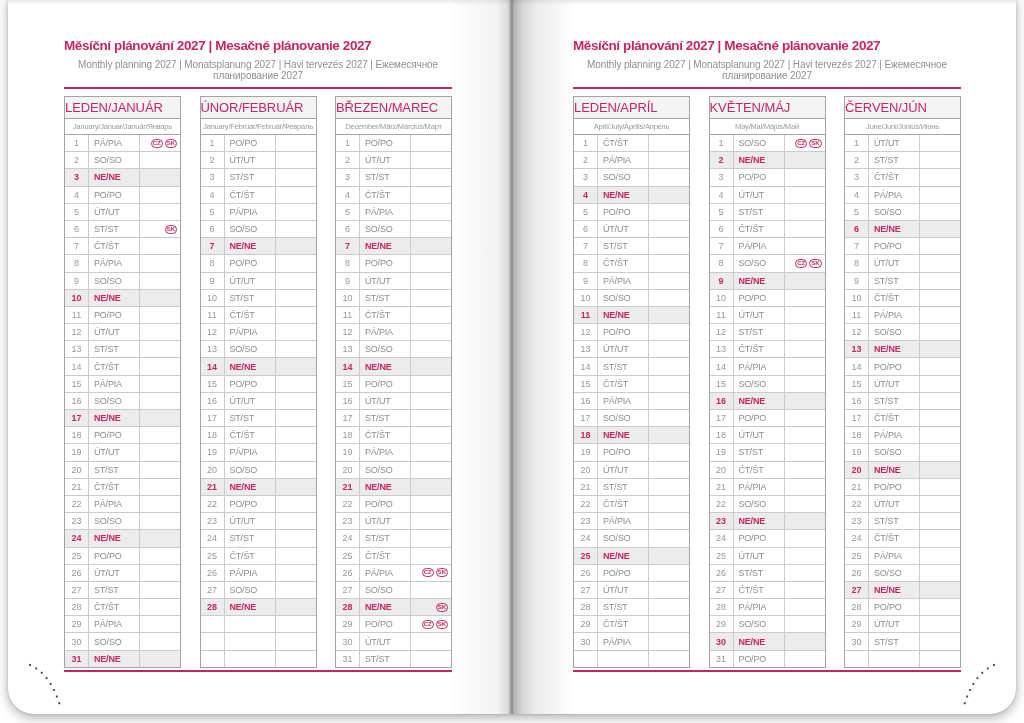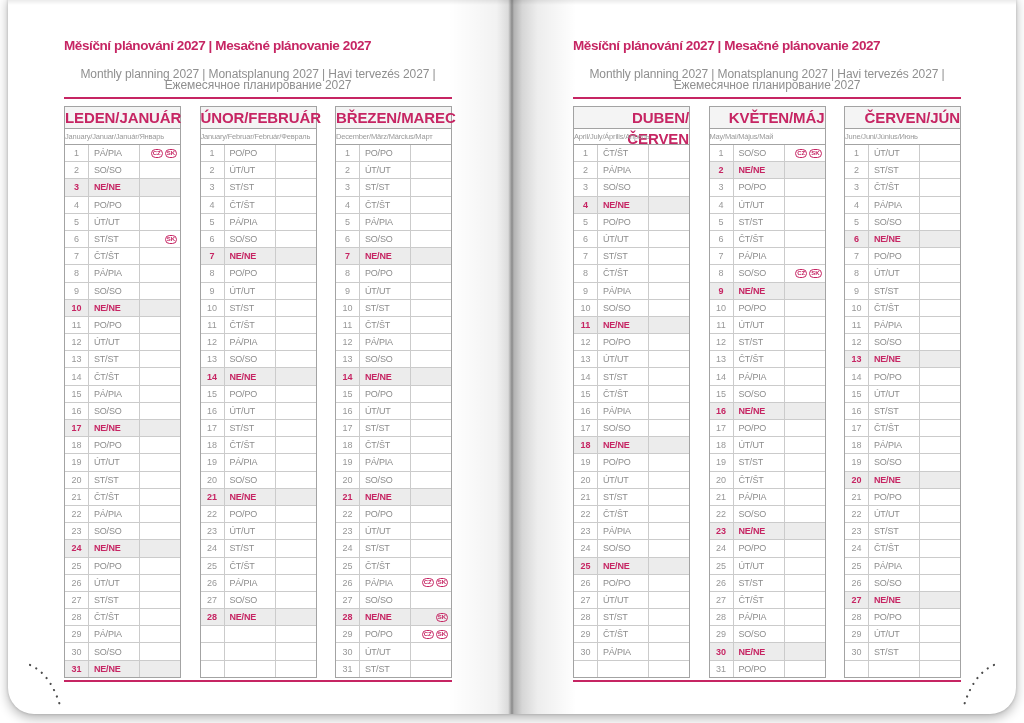--- a/index.html
+++ b/index.html
@@ -31,37 +31,37 @@
   .page.right{right:0;}
   .content{width:388px;padding-top:40px;}
   .page.left  .content{margin-left:56px;}
   .page.right .content{margin-left:61px;}
 
   .page-title{
     text-align:left;color:var(--accent,#c62563);
     font-weight:bold;font-size:13.5px;line-height:20px;letter-spacing:-0.4px;
   }
   .page-subtitle{
-    margin-top:13px;text-align:center;color:#8f8f8f;
-    font-size:12px;line-height:11px;letter-spacing:-0.1px;
+    margin-top:3px;text-align:center;color:#8f8f8f;
+    font-size:10px;line-height:11px;letter-spacing:-0.1px;
   }
   .title-rule{margin-top:6px;height:2px;background:var(--accent,#c62563);}
   .months{display:flex;justify-content:space-between;margin-top:7px;}
   .month{
     width:117px;box-sizing:border-box;background:#fff;
     border:1px solid var(--tborder,#a3a3a3);
   }
   .month-name{
-    height:21px;line-height:21px;text-align:right;
+    height:21px;line-height:21px;text-align:left;
     background:var(--headerbg,#f4f4f4);color:var(--accent,#c62563);
-    font-weight:bold;font-size:15px;letter-spacing:-0.1px;
+    font-weight:normal;font-size:13px;letter-spacing:-0.1px;
     border-bottom:1px solid var(--tborder,#a3a3a3);
   }
   .month-sub{
-    height:15px;line-height:15px;text-align:left;color:#9a9a9a;
+    height:15px;line-height:15px;text-align:center;color:#9a9a9a;
     font-size:7.5px;letter-spacing:-0.2px;
     border-bottom:1px solid var(--tborder,#a3a3a3);
   }
   .day-row{display:flex;height:16.2px;border-bottom:1px solid var(--grid,#cbcbcb);}
   .day-row:last-child{border-bottom:none;}
   .day-row.sunday{background:var(--sunbg,#ececec);}
   .c-num{
     width:23px;border-right:1px solid var(--grid,#cbcbcb);
     font-size:9px;color:#979797;display:flex;align-items:center;justify-content:center;
   }
@@ -590,21 +590,21 @@
     </svg>
   </div>
 
   <div class="page right">
     <div class="content">
       <div class="page-title">Měsíční plánování 2027 | Mesačné plánovanie 2027</div>
       <div class="page-subtitle">Monthly planning 2027 | Monatsplanung 2027 | Havi tervezés 2027 | Ежемесячное планирование 2027</div>
       <div class="title-rule"></div>
       <div class="months">
           <div class="month">
-            <div class="month-name">DUBEN/ČERVEN</div>
+            <div class="month-name">LEDEN/APRÍL</div>
             <div class="month-sub">April/July/Április/Апрель</div>
             <div class="day-row">
               <div class="c-num">1</div>
               <div class="c-day">ČT/ŠT</div>
               <div class="c-note"></div>
             </div>
             <div class="day-row">
               <div class="c-num">2</div>
               <div class="c-day">PÁ/PIA</div>
               <div class="c-note"></div>

